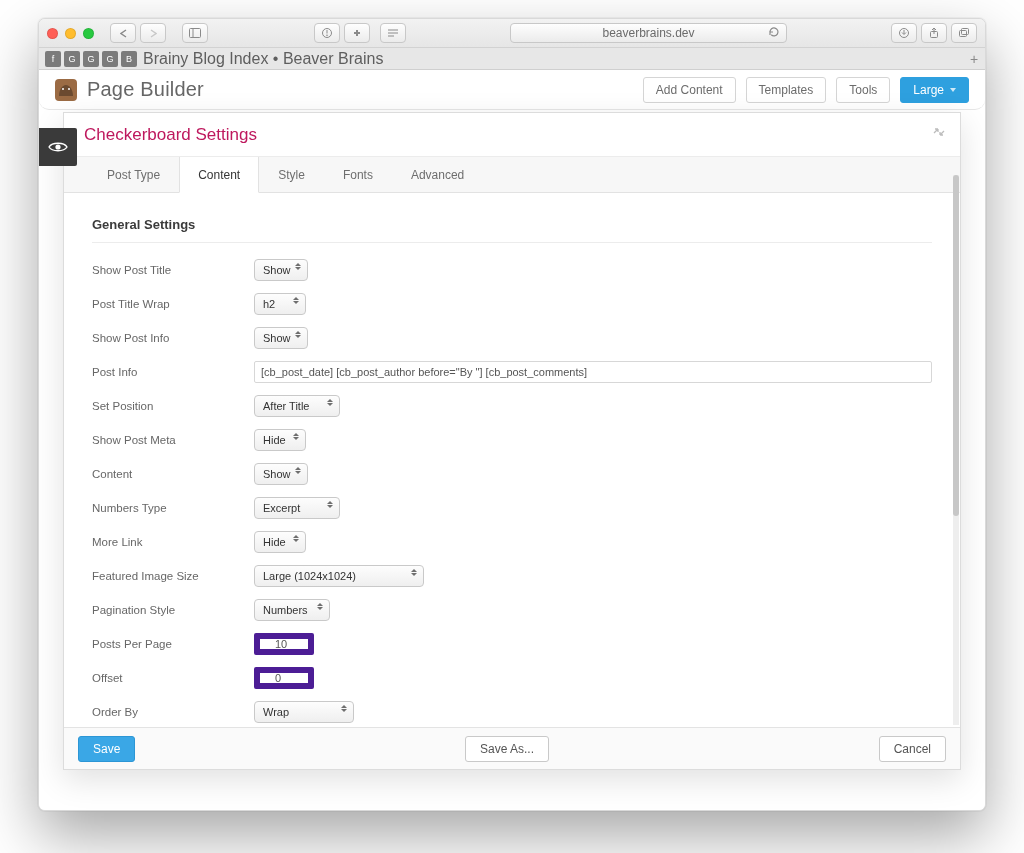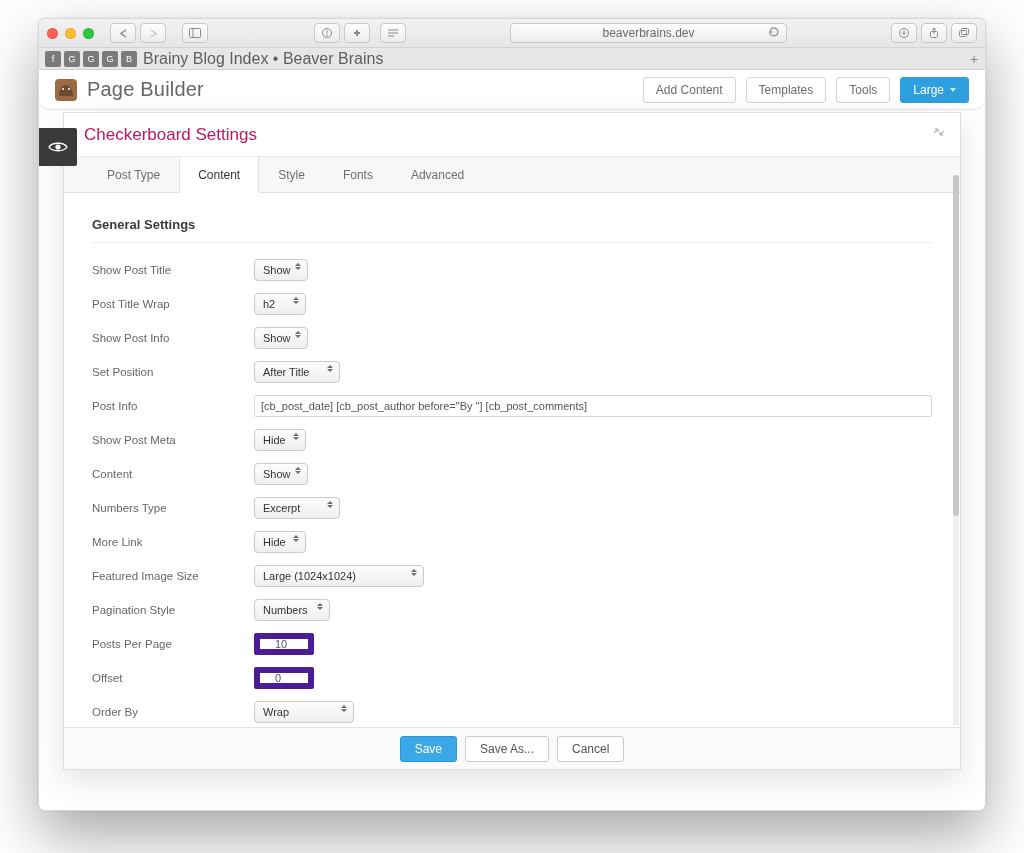--- a/index.html
+++ b/index.html
@@ -62,21 +62,21 @@
 
 .select-like { display:inline-flex; align-items:center; height: 22px; padding: 0 16px 0 8px; font-size:11px; color:#333; background: linear-gradient(#fdfdfd,#efefef); border:1px solid #c9c9c9; border-radius:4px; position:relative; min-width: 52px; cursor:pointer; }
 .select-like .arrows { position:absolute; right:4px; top:3px; width:8px; display:flex; flex-direction:column; gap:1px; }
 .select-like .arrows span { width:0; height:0; border-left:3px solid transparent; border-right:3px solid transparent; }
 .select-like .arrows .up { border-bottom:3px solid #6e6e6e; }
 .select-like .arrows .dn { border-top:3px solid #6e6e6e; }
 
 .text-input { width: 100%; height: 22px; border:1px solid #d7d7d7; border-radius:2px; padding: 0 6px; font-size:11px; color:#555; background:#fff; }
 .num-input { width: 60px; height: 22px; border:6px solid #4c1d95; border-radius:2px; padding: 0 15px; font-size:11px; color:#555; background:#fff; }
 
-.modal-foot { height: 42px; border-top:1px solid #e3e3e3; display:flex; align-items:center; justify-content:center; gap:8px; padding: 0 14px; background:#fafafa; }
+.modal-foot { height: 42px; border-top:1px solid #e3e3e3; display:flex; align-items:center; justify-content:space-between; gap:8px; padding: 0 14px; background:#fafafa; }
 .mbtn { height: 26px; padding: 0 14px; border:1px solid #c9c9c9; background:#fff; border-radius:3px; font-size:12px; color:#555; cursor:pointer; }
 .mbtn.primary { background:#3aa7e6; border-color:#2c96d5; color:#fff; }
 
 
 .behind { position:absolute; left:0; right:0; top:0; bottom:0; z-index:-1; }
 .behind .purple { position:absolute; left:100px; top:700px; width: 380px; height: 100px; background:#5b4a85; border-radius:4px; }
 .behind .copy { position:absolute; left:500px; top:734px; font-size:12.5px; color:#5a5a5a; width:380px; line-height:1.5; }
 .behind .navy { position:absolute; left:0; right:0; top:232px; height:26px; background:#1b1d49; }
 
 .sidebar-scroll { position:absolute; right:1px; top:62px; bottom:44px; width:6px; background:#eee; }
@@ -284,33 +284,33 @@
             <div class="fctrl"><div class="select-like">
                   <span>Show</span>
                   <span class="arrows">
                     <span class="up"></span>
                     <span class="dn"></span>
                   </span>
                 </div></div>
             </div>
 
           <div class="field">
+              <div class="flabel">Post Info</div>
+            <div class="fctrl"><input class="text-input" value="[cb_post_date] [cb_post_author before=&quot;By &quot;] [cb_post_comments]" style=""></div>
+            </div>
+
+          <div class="field">
               <div class="flabel">Set Position</div>
             <div class="fctrl"><div class="select-like" style="min-width:86px">
                   <span>After Title</span>
                   <span class="arrows">
                     <span class="up"></span>
                     <span class="dn"></span>
                   </span>
                 </div></div>
-            </div>
-
-          <div class="field">
-              <div class="flabel">Post Info</div>
-            <div class="fctrl"><input class="text-input" value="[cb_post_date] [cb_post_author before=&quot;By &quot;] [cb_post_comments]" style=""></div>
             </div>
 
           <div class="field">
               <div class="flabel">Show Post Meta</div>
             <div class="fctrl"><div class="select-like">
                   <span>Hide</span>
                   <span class="arrows">
                     <span class="up"></span>
                     <span class="dn"></span>
                   </span>

